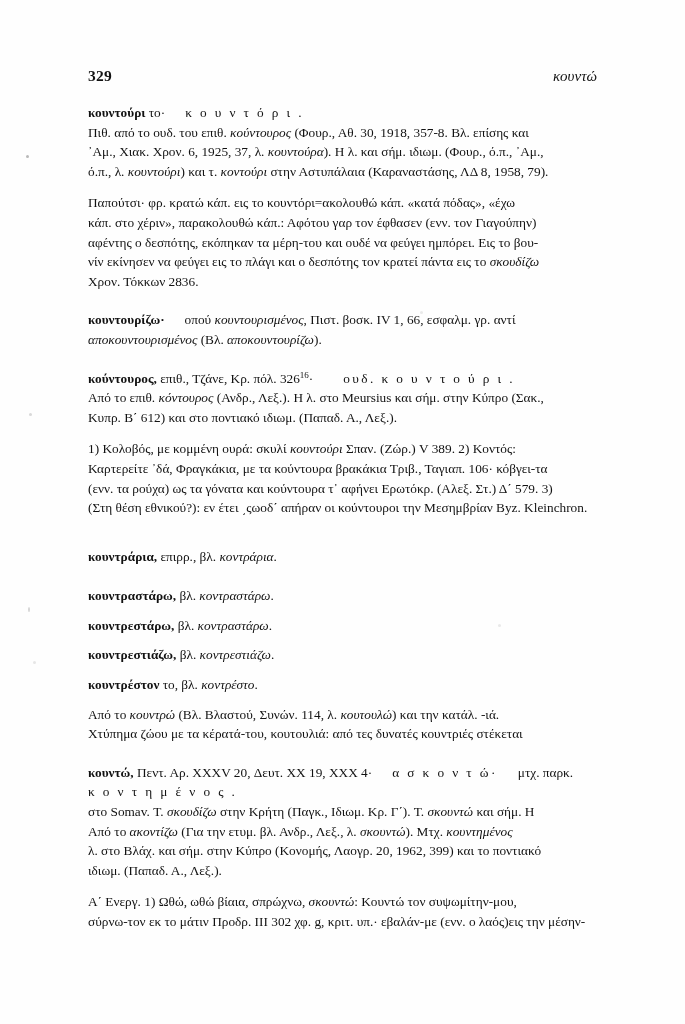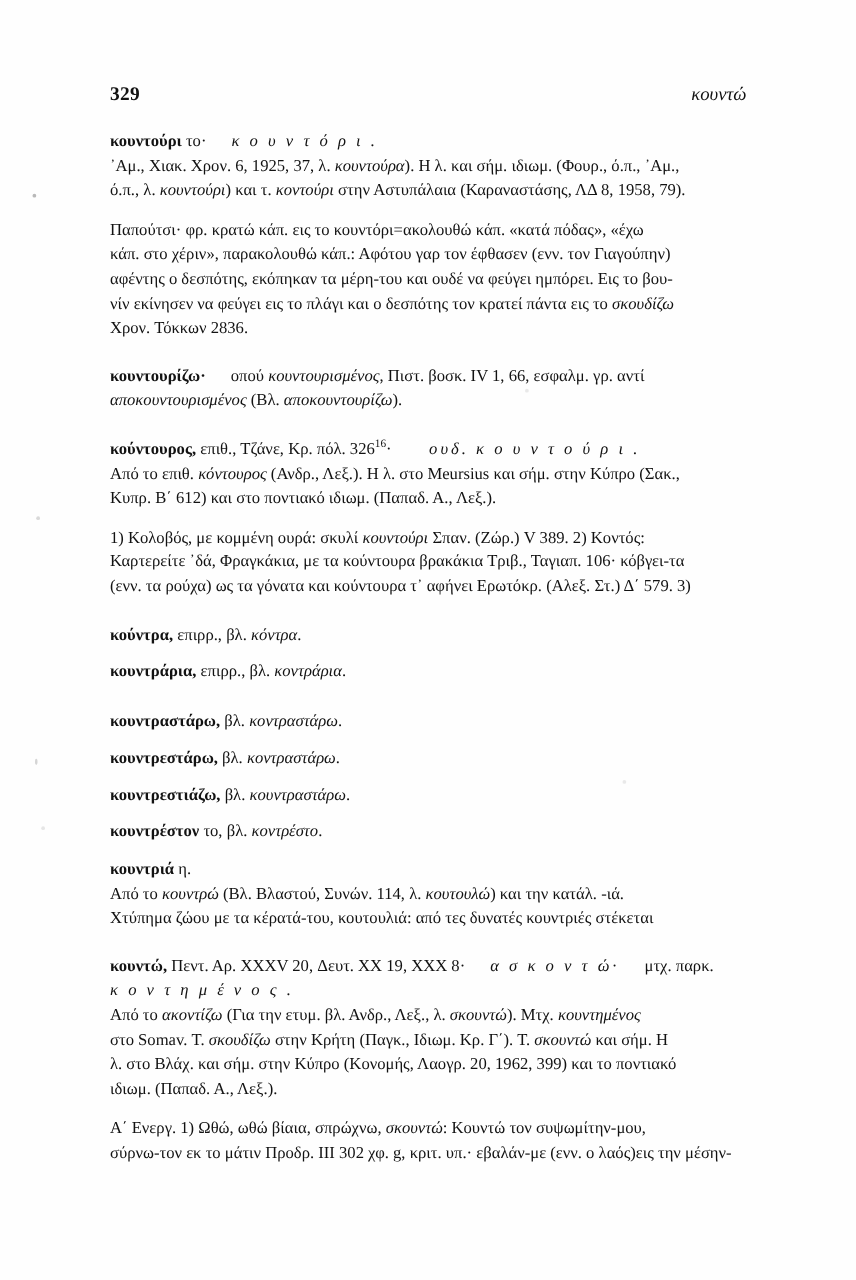--- a/index.html
+++ b/index.html
@@ -74,21 +74,21 @@
   .gap-small   { height: 12px; }
   .gap-list    { height: 10px; }
 
   
   .ind-lemma  { padding-left: 29px; }
   .ind-para   { padding-left: 29px; }
   .ind-flush  { padding-left: 0px; }
 
   
   .b   { font-weight: bold; }
-  .sp  { letter-spacing: 2.4px; font-style: italic; }
+  .sp  { letter-spacing: 2.4px; }
   sup  { font-size: 0.68em; vertical-align: super; line-height: 0; }
   .wsp3 { display: inline-block; width: 20px; }
   .wsp4 { display: inline-block; width: 30px; }
 
   
   .speck {
     position: absolute;
     background: #b9b9b9;
     border-radius: 50%;
   }
@@ -113,20 +113,21 @@
 
   <div class="running-head">
     <span class="folio">329</span>
     <span class="head-lemma">κουντώ</span>
   </div>
 
   <div class="column">
 
     <div class="entry">
       <p class="ln ind-lemma"><span class="b">κουντούρι</span> <span>το·</span><span class="wsp3"></span><span class="sp">κ ο υ ν τ ό ρ ι .</span></p>
+      <p class="ln ind-para">Πιθ. από το ουδ. του επιθ. <i>κούντουρος</i> (Φουρ., Αθ. 30, 1918, 357-8. Βλ. επίσης και</p>
       <p class="ln ind-flush">᾿Αμ., Χιακ. Χρον. 6, 1925, 37, λ. <i>κουντούρα</i>). Η λ. και σήμ. ιδιωμ. (Φουρ., ό.π., ᾿Αμ.,</p>
       <p class="ln ind-flush">ό.π., λ. <i>κουντούρι</i>) και τ. <i>κοντούρι</i> στην Αστυπάλαια (Καραναστάσης, ΛΔ 8, 1958, 79).</p>
       <div class="gap-small"></div>
       <p class="ln ind-para">Παπούτσι· φρ. κρατώ κάπ. εις το κουντόρι=ακολουθώ κάπ. «κατά πόδας», «έχω</p>
       <p class="ln ind-flush">κάπ. στο χέριν», παρακολουθώ κάπ.: Αφότου γαρ τον έφθασεν (ενν. τον Γιαγούπην)</p>
       <p class="ln ind-flush">αφέντης ο δεσπότης,   εκόπηκαν τα μέρη-του και ουδέ να φεύγει ημπόρει.   Εις το βου-</p>
       <p class="ln ind-flush">νίν εκίνησεν να φεύγει εις το πλάγι    και ο δεσπότης τον κρατεί πάντα εις το <i>σκουδίζω</i></p>
       <p class="ln ind-flush">Χρον. Τόκκων 2836.</p>
     </div>
 
@@ -140,70 +141,67 @@
     <div class="gap-entry"></div>
 
     <div class="entry">
       <p class="ln ind-lemma"><span class="b">κούντουρος,</span> <span>επιθ., Τζάνε, Κρ. πόλ. 326</span><sup>16</sup><span>·</span><span class="wsp4"></span><span class="sp">ουδ.  κ ο υ ν τ ο ύ ρ ι .</span></p>
       <p class="ln ind-para">Από το επιθ. <i>κόντουρος</i> (Ανδρ., Λεξ.). Η λ. στο Meursius και σήμ. στην Κύπρο (Σακ.,</p>
       <p class="ln ind-flush">Κυπρ. Β΄ 612) και στο ποντιακό ιδιωμ. (Παπαδ. Α., Λεξ.).</p>
       <div class="gap-small"></div>
       <p class="ln ind-para">1) Κολοβός, με κομμένη ουρά: σκυλί <i>κουντούρι</i> Σπαν. (Ζώρ.) V 389.   2) Κοντός:</p>
       <p class="ln ind-flush">Καρτερείτε ᾿δά, Φραγκάκια,    με τα κούντουρα βρακάκια Τριβ., Ταγιαπ. 106· κόβγει-τα</p>
       <p class="ln ind-flush">(ενν. τα ρούχα) ως τα γόνατα και κούντουρα τ᾿ αφήνει Ερωτόκρ. (Αλεξ. Στ.) Δ΄ 579.    3)</p>
-    </div>
-
-    <div class="gap-entry"></div>
-
-    <div class="entry">
-      <p class="ln ind-lemma"><span class="b">κούντρα,</span> <span>επιρρ., βλ. <i>κόντρα</i>.</span></p>
-    </div>
+      <p class="ln ind-flush">(Στη θέση εθνικού?): εν έτει ͵ςωοδ΄ απήραν οι κούντουροι την Μεσημβρίαν Byz. Kleinchron.</p>
+    </div>
+
+    <div class="gap-entry"></div>
+
     <div class="gap-list"></div>
 
     <div class="entry">
       <p class="ln ind-lemma"><span class="b">κουντράρια,</span> <span>επιρρ., βλ. <i>κοντράρια</i>.</span></p>
     </div>
     <div class="gap-list"></div>
 
     <div class="gap-list"></div>
 
     <div class="entry">
       <p class="ln ind-lemma"><span class="b">κουντραστάρω,</span> <span>βλ. <i>κοντραστάρω</i>.</span></p>
     </div>
     <div class="gap-list"></div>
 
     <div class="entry">
       <p class="ln ind-lemma"><span class="b">κουντρεστάρω,</span> <span>βλ. <i>κοντραστάρω</i>.</span></p>
     </div>
     <div class="gap-list"></div>
 
     <div class="entry">
-      <p class="ln ind-lemma"><span class="b">κουντρεστιάζω,</span> <span>βλ. <i>κουντραστάρω</i>.</span></p>
+      <p class="ln ind-lemma"><span class="b">κουντρεστιάζω,</span> <span>βλ. <i>κοντρεστιάζω</i>.</span></p>
     </div>
     <div class="gap-list"></div>
 
     <div class="entry">
       <p class="ln ind-lemma"><span class="b">κουντρέστον</span> <span>το, βλ. <i>κοντρέστο</i>.</span></p>
     </div>
 
     <div class="gap-list"></div>
 
     <div class="entry">
-      <p class="ln ind-lemma"><span class="b">κουντριά</span> <span>η.</span></p>
       <p class="ln ind-para">Από το <i>κουντρώ</i> (Βλ. Βλαστού, Συνών. 114, λ. <i>κουτουλώ</i>) και την κατάλ. -ιά.</p>
       <p class="ln ind-para">Χτύπημα ζώου με τα κέρατά-του, κουτουλιά: από τες δυνατές κουντριές στέκεται</p>
     </div>
 
     <div class="gap-entry"></div>
 
     <div class="entry">
-      <p class="ln ind-lemma"><span class="b">κουντώ,</span> <span>Πεντ. Αρ. XXXV 20, Δευτ. XX 19, XXX 8·</span><span class="wsp3"></span><span class="sp">α σ κ ο ν τ ώ·</span><span class="wsp3"></span><span>μτχ. παρκ.</span></p>
+      <p class="ln ind-lemma"><span class="b">κουντώ,</span> <span>Πεντ. Αρ. XXXV 20, Δευτ. XX 19, XXX 4·</span><span class="wsp3"></span><span class="sp">α σ κ ο ν τ ώ·</span><span class="wsp3"></span><span>μτχ. παρκ.</span></p>
       <p class="ln ind-flush"><span class="sp">κ ο ν τ η μ έ ν ο ς .</span></p>
+      <p class="ln ind-flush">στο Somav. Τ. <i>σκουδίζω</i> στην Κρήτη (Παγκ., Ιδιωμ. Κρ. Γ΄). Τ. <i>σκουντώ</i> και σήμ. Η</p>
       <p class="ln ind-para">Από το <i>ακοντίζω</i> (Για την ετυμ. βλ. Ανδρ., Λεξ., λ. <i>σκουντώ</i>). Μτχ. <i>κουντημένος</i></p>
-      <p class="ln ind-flush">στο Somav. Τ. <i>σκουδίζω</i> στην Κρήτη (Παγκ., Ιδιωμ. Κρ. Γ΄). Τ. <i>σκουντώ</i> και σήμ. Η</p>
       <p class="ln ind-flush">λ. στο Βλάχ. και σήμ. στην Κύπρο (Κονομής, Λαογρ. 20, 1962, 399) και το ποντιακό</p>
       <p class="ln ind-flush">ιδιωμ. (Παπαδ. Α., Λεξ.).</p>
       <div class="gap-small"></div>
       <p class="ln ind-para">Α΄ Ενεργ. 1) Ωθώ, ωθώ βίαια, σπρώχνω, <i>σκουντώ</i>: Κουντώ τον συψωμίτην-μου,</p>
       <p class="ln ind-flush">σύρνω-τον εκ το μάτιν Προδρ. III 302 χφ. g, κριτ. υπ.· εβαλάν-με (ενν. ο λαός)εις  την μέσην-</p>
     </div>
 
   </div>
 </div>
 

